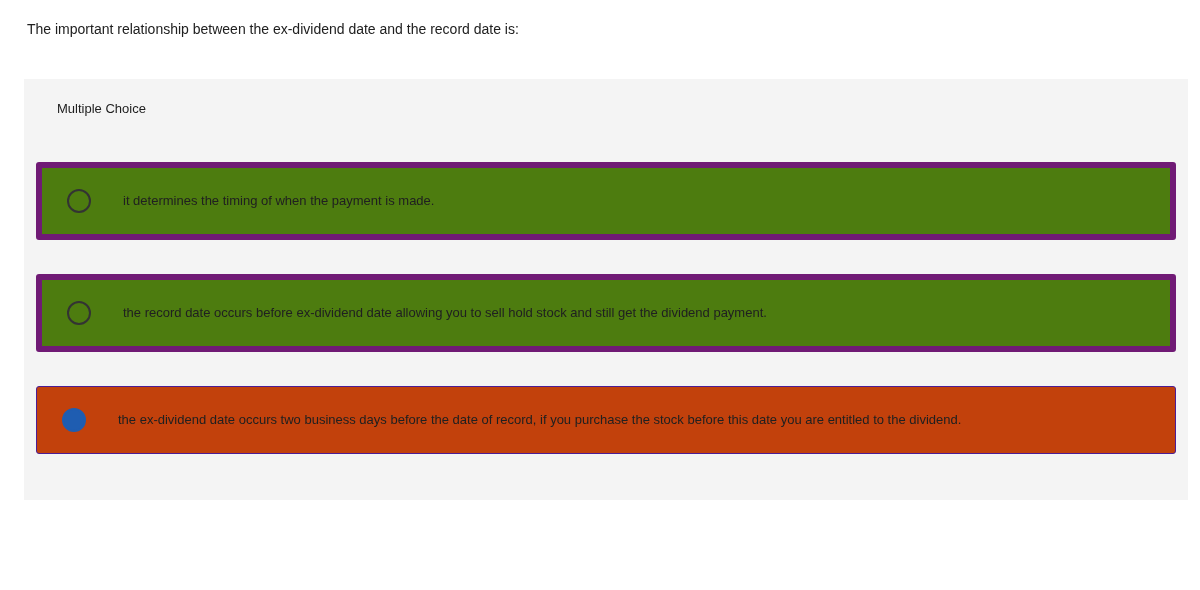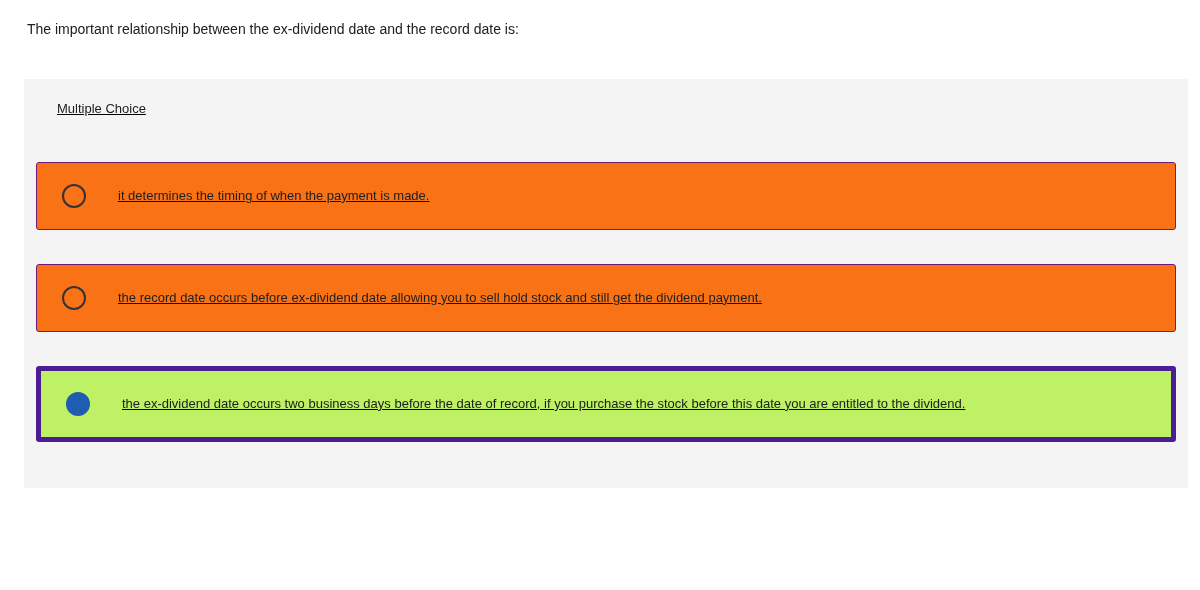--- a/index.html
+++ b/index.html
@@ -16,46 +16,45 @@
     }
     .question-text {
       padding: 12px 18px;
       font-size: 14px;
       color: #202020;
     }
     .mc-panel {
       margin: 30px 18px 0 18px;
       background: #f4f4f4;
       padding-bottom: 40px;
-      text-decoration: underline;
     }
     .mc-header {
       padding: 22px 30px 40px 30px;
       font-size: 13px;
       color: #202020;
     }
     .options {
       display: flex;
       flex-direction: column;
       gap: 28px;
       padding: 0 6px;
     }
     .option {
-      background: #f97316;
-      border: 1px solid #701a75;
+      background: #4d7c0f;
+      border: 6px solid #701a75;
       border-radius: 3px;
       display: flex;
       align-items: center;
       padding: 18px 22px;
       gap: 26px;
       cursor: pointer;
     }
     .option.selected {
-      border: 5px solid #4c1d95;
-      background: #bef264;
+      border: 1px solid #4c1d95;
+      background: #c2410c;
       text-align: center;
     }
     .radio {
       width: 24px;
       height: 24px;
       border: 2px solid #333;
       border-radius: 50%;
       flex-shrink: 0;
       display: flex;
       align-items: center;

